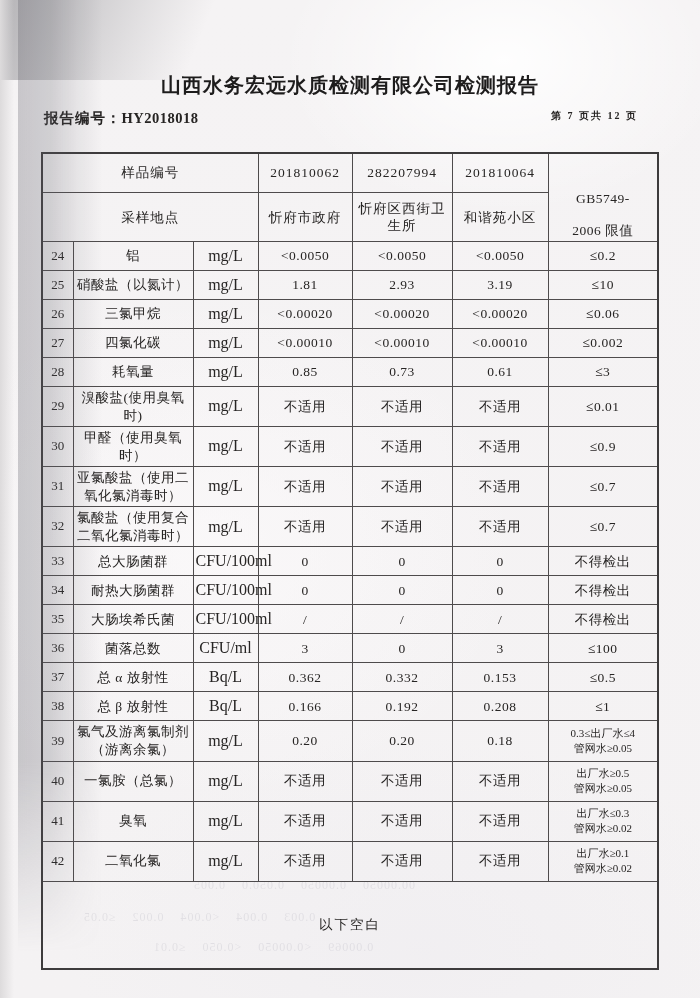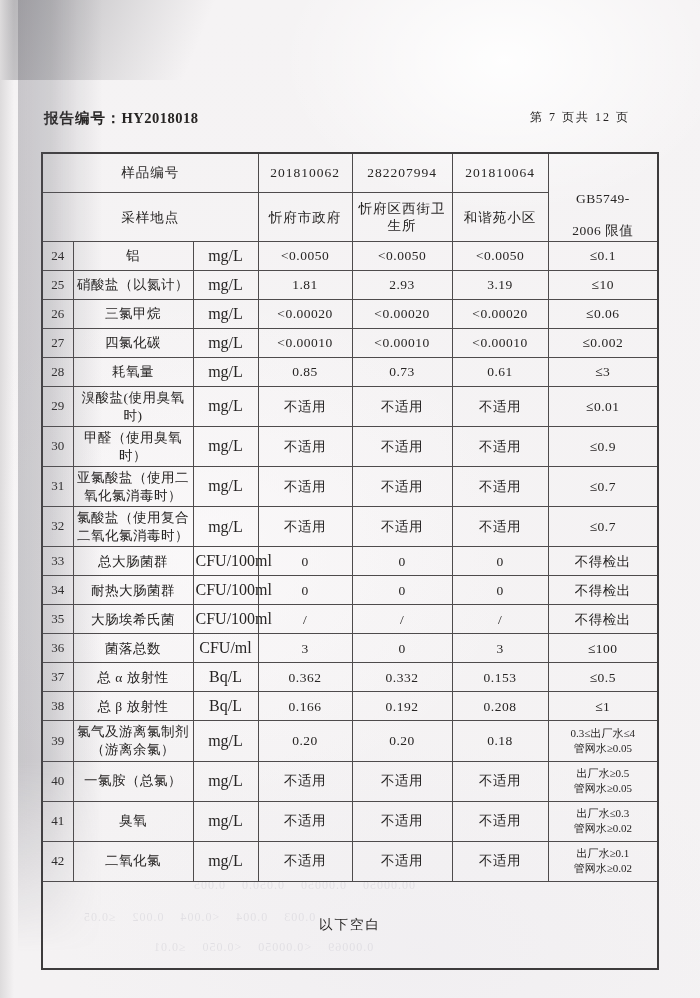--- a/index.html
+++ b/index.html
@@ -49,22 +49,22 @@
     z-index: 2;
   }
   .meta-row { position: absolute; top: 109px; left: 44px; right: 58px; height: 22px; z-index: 2; }
   .report-no {
     position: absolute; left: 0; top: 0;
     font-size: 14.5px;
   }
   .report-no .lbl { font-family: "Liberation Sans", sans-serif; font-weight: 700; letter-spacing: 1px; }
   .report-no .val { font-weight: 600; letter-spacing: 0.5px; }
   .page-info {
-    position: absolute; right: 12px; top: 0;
-    font-size: 12px; font-weight: 400; letter-spacing: 2px;
+    position: absolute; right: 4px; top: 0;
+    font-size: 10px; font-weight: 700; letter-spacing: 2px;
   }
 
   table.results {
     position: absolute; left: 41px; top: 152px;
     width: 616px;
     border-collapse: collapse;
     table-layout: fixed;
     z-index: 2;
     font-size: 13.5px;
   }
@@ -100,20 +100,21 @@
     font-size: 12px; letter-spacing: 1px; white-space: pre;
     transform: scaleX(-1);
     pointer-events: none;
   }
 </style>
 </head>
 <body>
 
 <div class="page">
 
+  <div class="doc-title">山西水务宏远水质检测有限公司检测报告</div>
 
   <div class="meta-row">
     <div class="report-no">
       <span class="lbl">报告编号：</span><span class="val">HY2018018</span>
     </div>
     <div class="page-info">第 7 页共 12 页</div>
   </div>
 
   <table class="results">
     <colgroup>
@@ -144,21 +145,21 @@
       </tr>
     </thead>
     <tbody>
         <tr>
           <td class="c-no">24</td>
           <td class="c-name">铝</td>
           <td class="c-unit">mg/L</td>
           <td class="c-val">&lt;0.0050</td>
           <td class="c-val">&lt;0.0050</td>
           <td class="c-val">&lt;0.0050</td>
-          <td class="c-limit">≤0.1</td>
+          <td class="c-limit">≤0.2</td>
         </tr>
         <tr>
           <td class="c-no">25</td>
           <td class="c-name">硝酸盐（以氮计）</td>
           <td class="c-unit">mg/L</td>
           <td class="c-val">1.81</td>
           <td class="c-val">2.93</td>
           <td class="c-val">3.19</td>
           <td class="c-limit">≤10</td>
         </tr>

